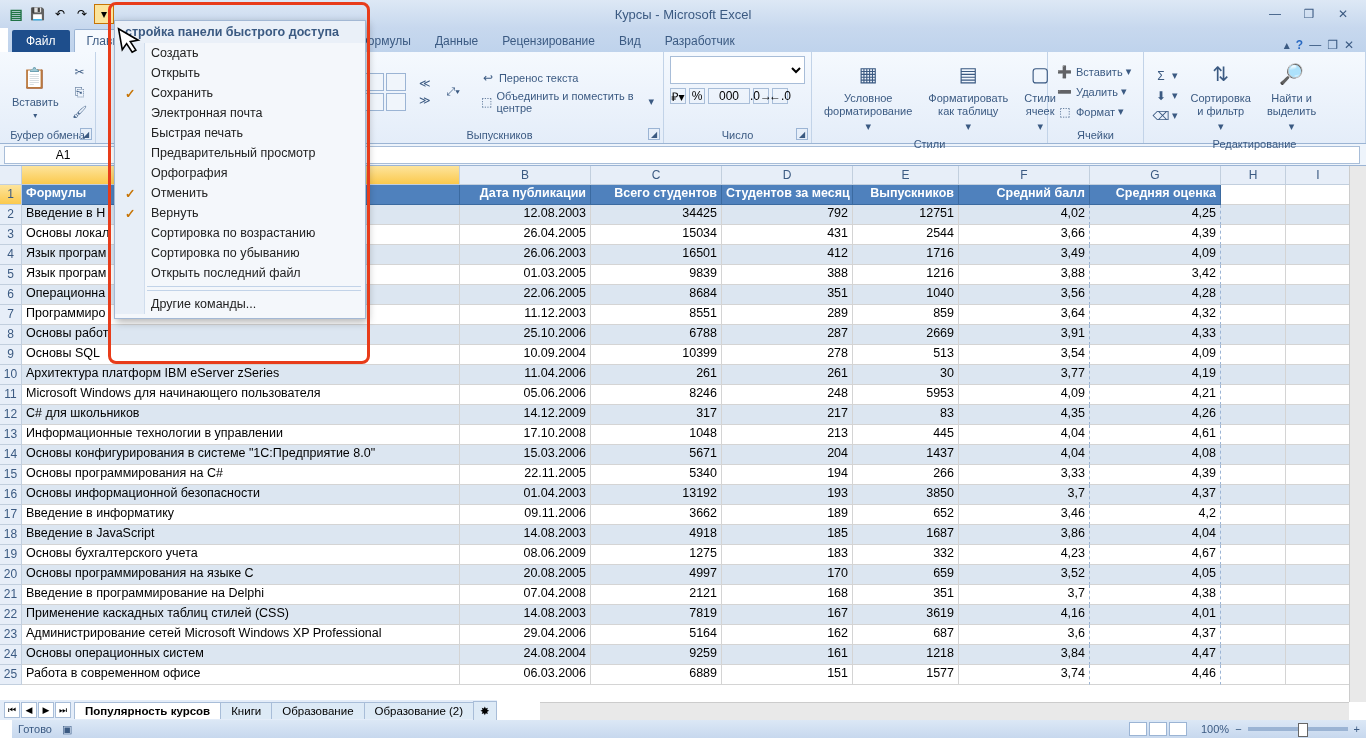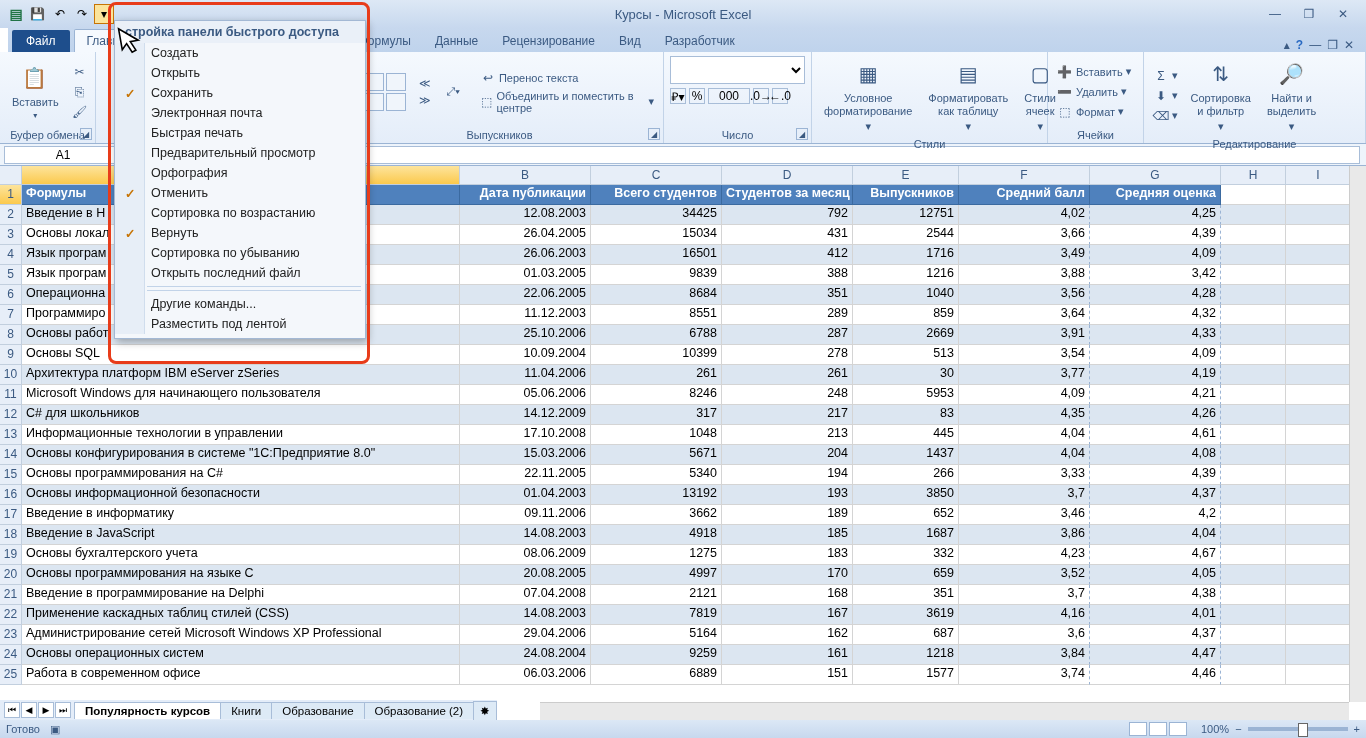--- a/index.html
+++ b/index.html
@@ -59,21 +59,21 @@
 .scroll-h{position:absolute;bottom:18px;left:0;right:17px;height:18px;background:#e9e9e9;border-top:1px solid #ccc;}
 
 
 .sheet-tabs { position:absolute; bottom:18px; left:0; height:20px; display:flex; align-items:center; background:#e4edf9; font-size:11.5px; z-index:2;}
 .sheet-nav { display:flex; gap:1px; padding:0 4px;}
 .sheet-nav div{width:16px;height:16px;border:1px solid #a8bdd8;background:#fff;display:flex;align-items:center;justify-content:center;font-size:9px;cursor:pointer;}
 .sheet-tab { padding:2px 10px; background:#ddeaf6; border:1px solid #a8bdd8; border-bottom:none; margin-left:-1px; cursor:pointer;}
 .sheet-tab.active{background:#fff; font-weight:bold;}
 
 
-.status-bar { position:absolute; bottom:0; left:0; right:0; height:18px; background:linear-gradient(#dce8f6,#c7d8ee); display:flex; align-items:center; font-size:11px; color:#3b5a82; padding:0 6px;}
+.status-bar { position:absolute; bottom:0; left:12px; right:0; height:18px; background:linear-gradient(#dce8f6,#c7d8ee); display:flex; align-items:center; font-size:11px; color:#3b5a82; padding:0 6px;}
 .zoom { margin-left:auto; display:flex; align-items:center; gap:6px;}
 .view-btns{display:flex;gap:2px;margin-right:8px;}
 .view-btns div{width:18px;height:14px;border:1px solid #9bb4d4;background:#fff;cursor:pointer;}
 .slider{width:100px;height:4px;background:#9bb4d4;position:relative;}
 .slider::after{content:'';position:absolute;left:50%;top:-4px;width:8px;height:12px;background:#fff;border:1px solid #666;}
 
 
 .qat-menu { position:absolute; top:20px; left:114px; width:252px; background:#f4f7fb; border:1px solid #a3b8d4; box-shadow:2px 3px 8px rgba(0,0,0,.3); z-index:100; padding-bottom:4px; font-size:12.5px;}
 .qat-menu-title { padding:4px 10px; font-weight:bold; color:#3b5a82; background:#eaf0f8;}
 .qat-menu-item { padding:3px 10px 3px 36px; position:relative; cursor:pointer; color:#222;}
@@ -552,28 +552,27 @@
     <div class="qat-check-strip"></div>
     <div id="qat-items">
         <div class="qat-menu-item">Создать</div>
         <div class="qat-menu-item">Открыть</div>
         <div class="qat-menu-item checked">Сохранить</div>
         <div class="qat-menu-item">Электронная почта</div>
         <div class="qat-menu-item">Быстрая печать</div>
         <div class="qat-menu-item">Предварительный просмотр</div>
         <div class="qat-menu-item">Орфография</div>
         <div class="qat-menu-item checked">Отменить</div>
+        <div class="qat-menu-item checked">Вернуть</div>
         <div class="qat-menu-item">Сортировка по возрастанию</div>
-        <div class="qat-menu-item checked">Вернуть</div>
         <div class="qat-menu-item">Сортировка по убыванию</div>
         <div class="qat-menu-item">Открыть последний файл</div>
         <div class="qat-menu-sep"></div>
       </div>
     <div class="qat-menu-sep"></div>
     <div class="qat-menu-item">Другие команды...</div>
-    <div class="qat-menu-item">Разместить под лентой</div>
   </div>
 </div>
 
 <div class="redbox" style="top:2px;left:108px;width:262px;height:362px"></div>
 <div class="cursor-img" style="top:24px;left:118px"><svg width="28" height="32" viewBox="0 0 20 24">
       <path d="M2 2 L2 18 L6 14 L9 21 L12 20 L9 13 L15 13 Z" fill="#fff" stroke="#000" stroke-width="1.2"></path>
     </svg></div>
 
 </body></html>

